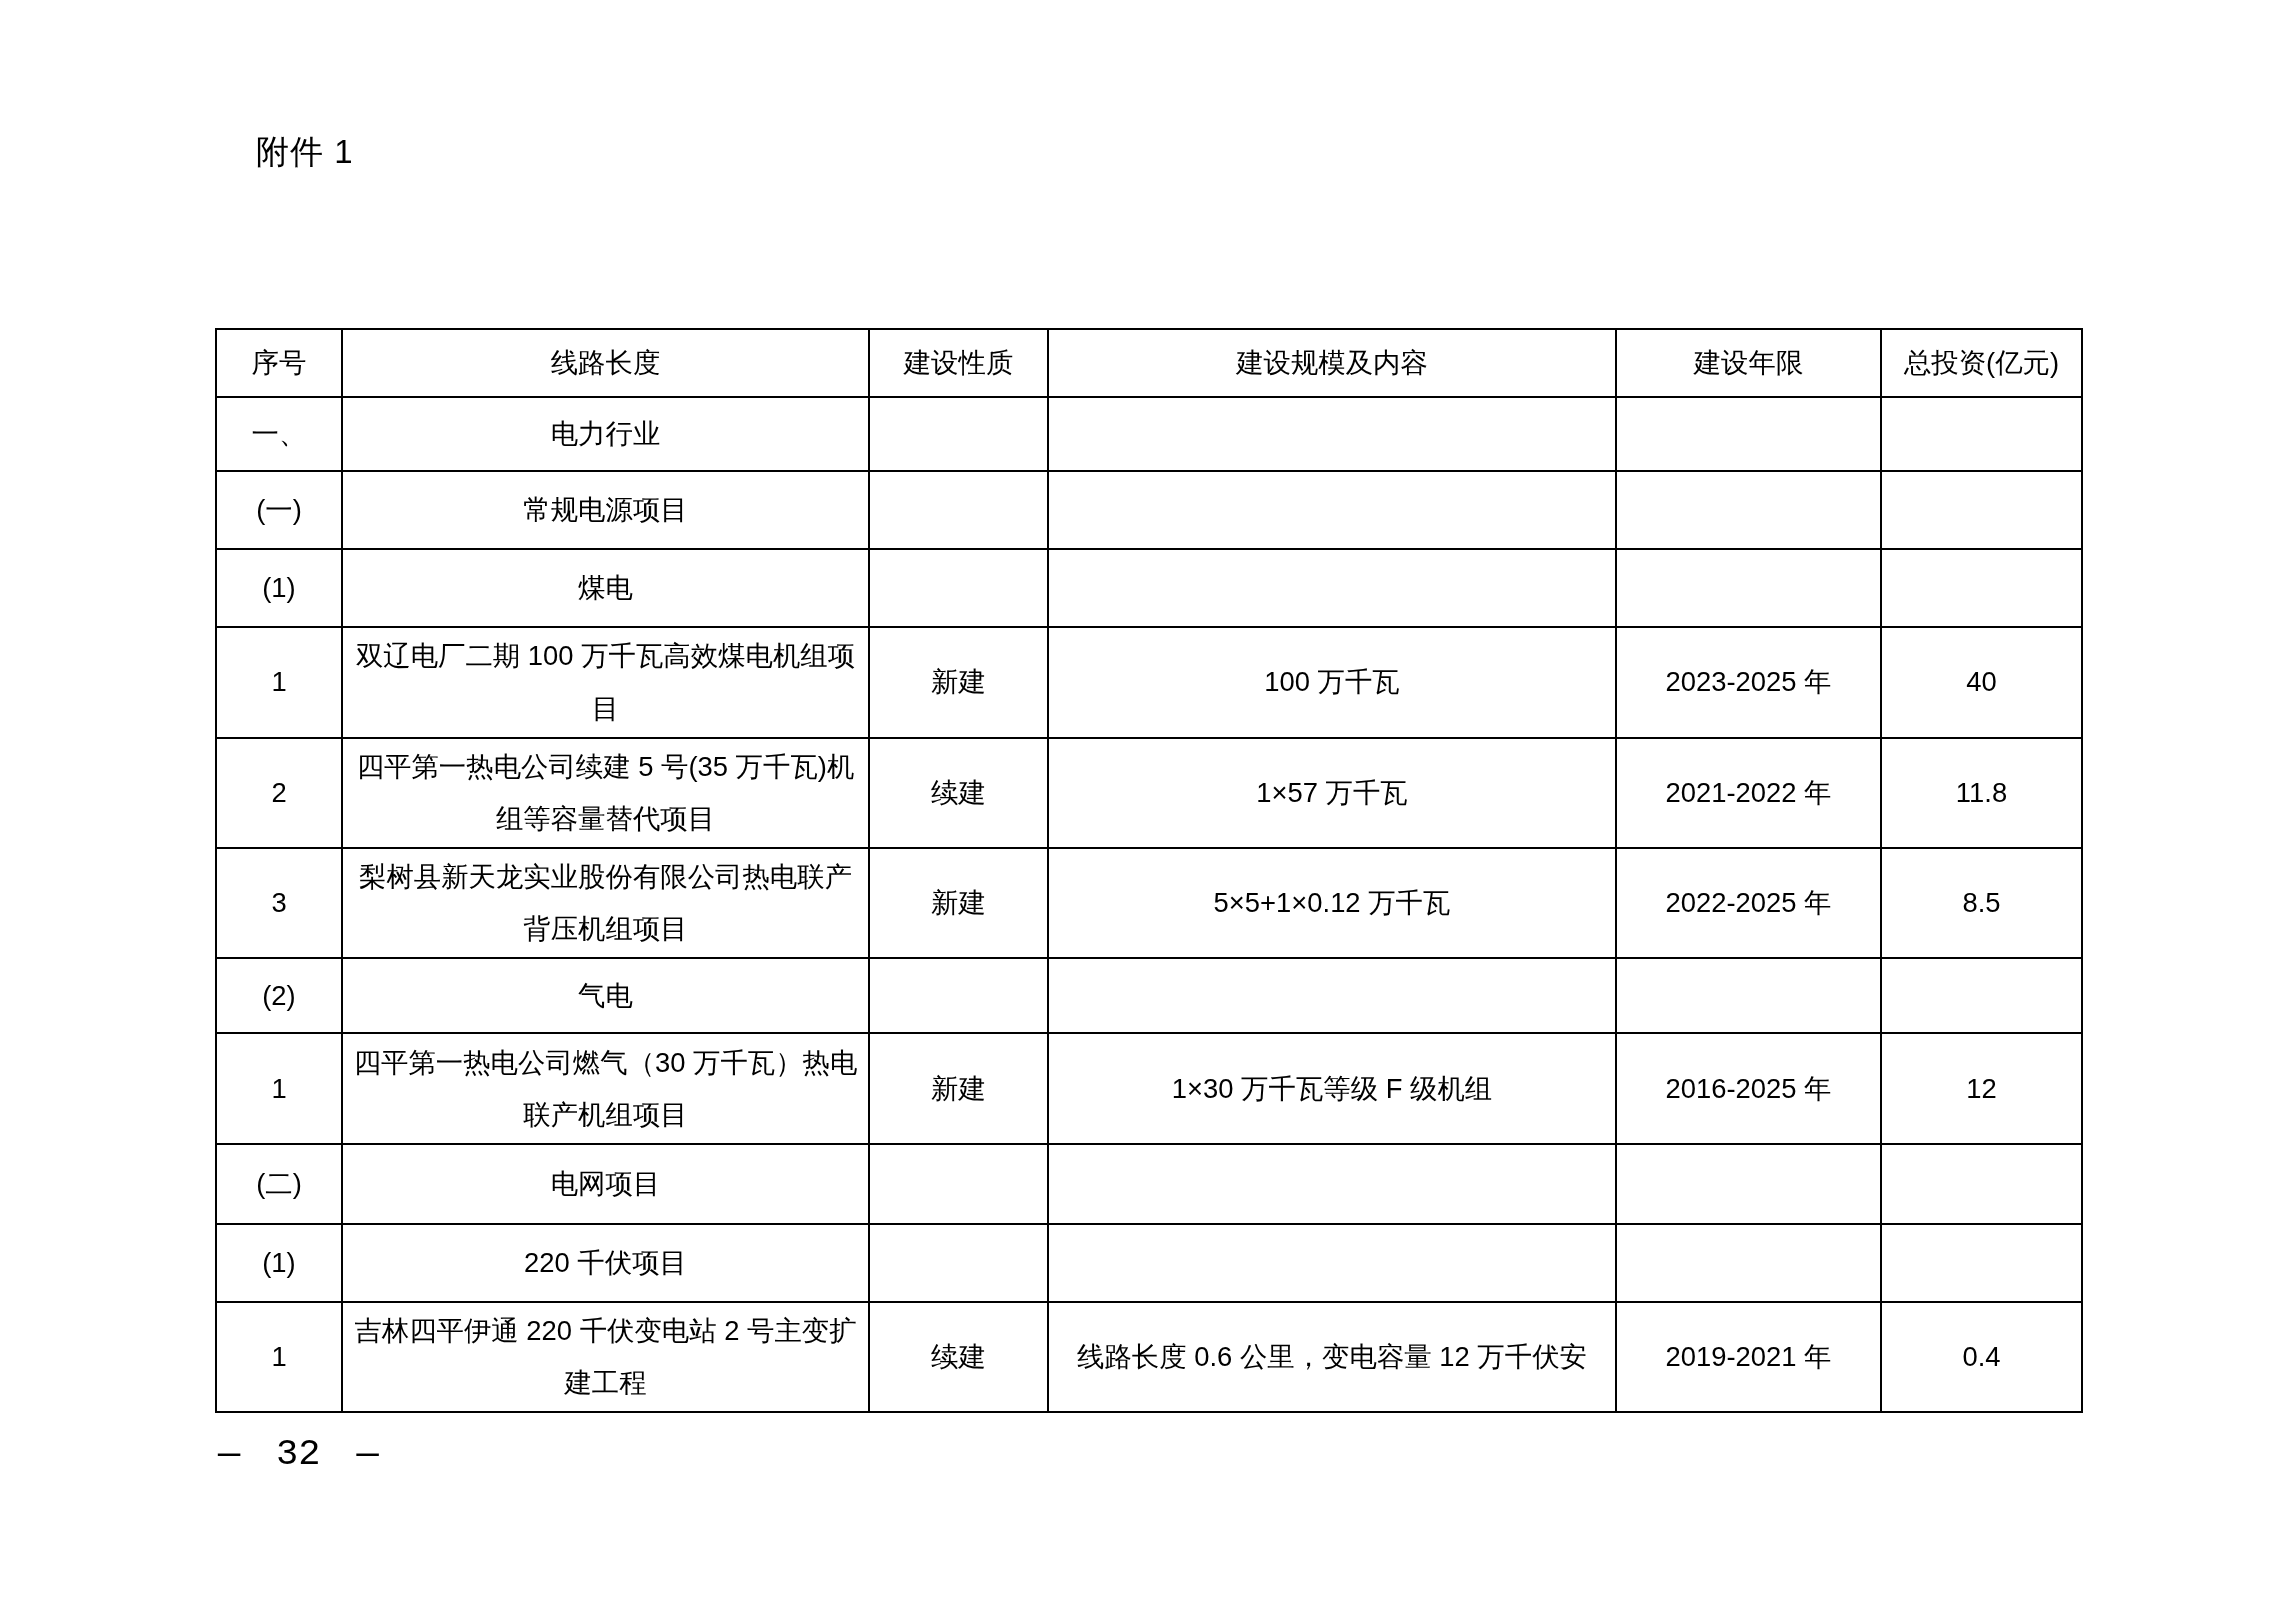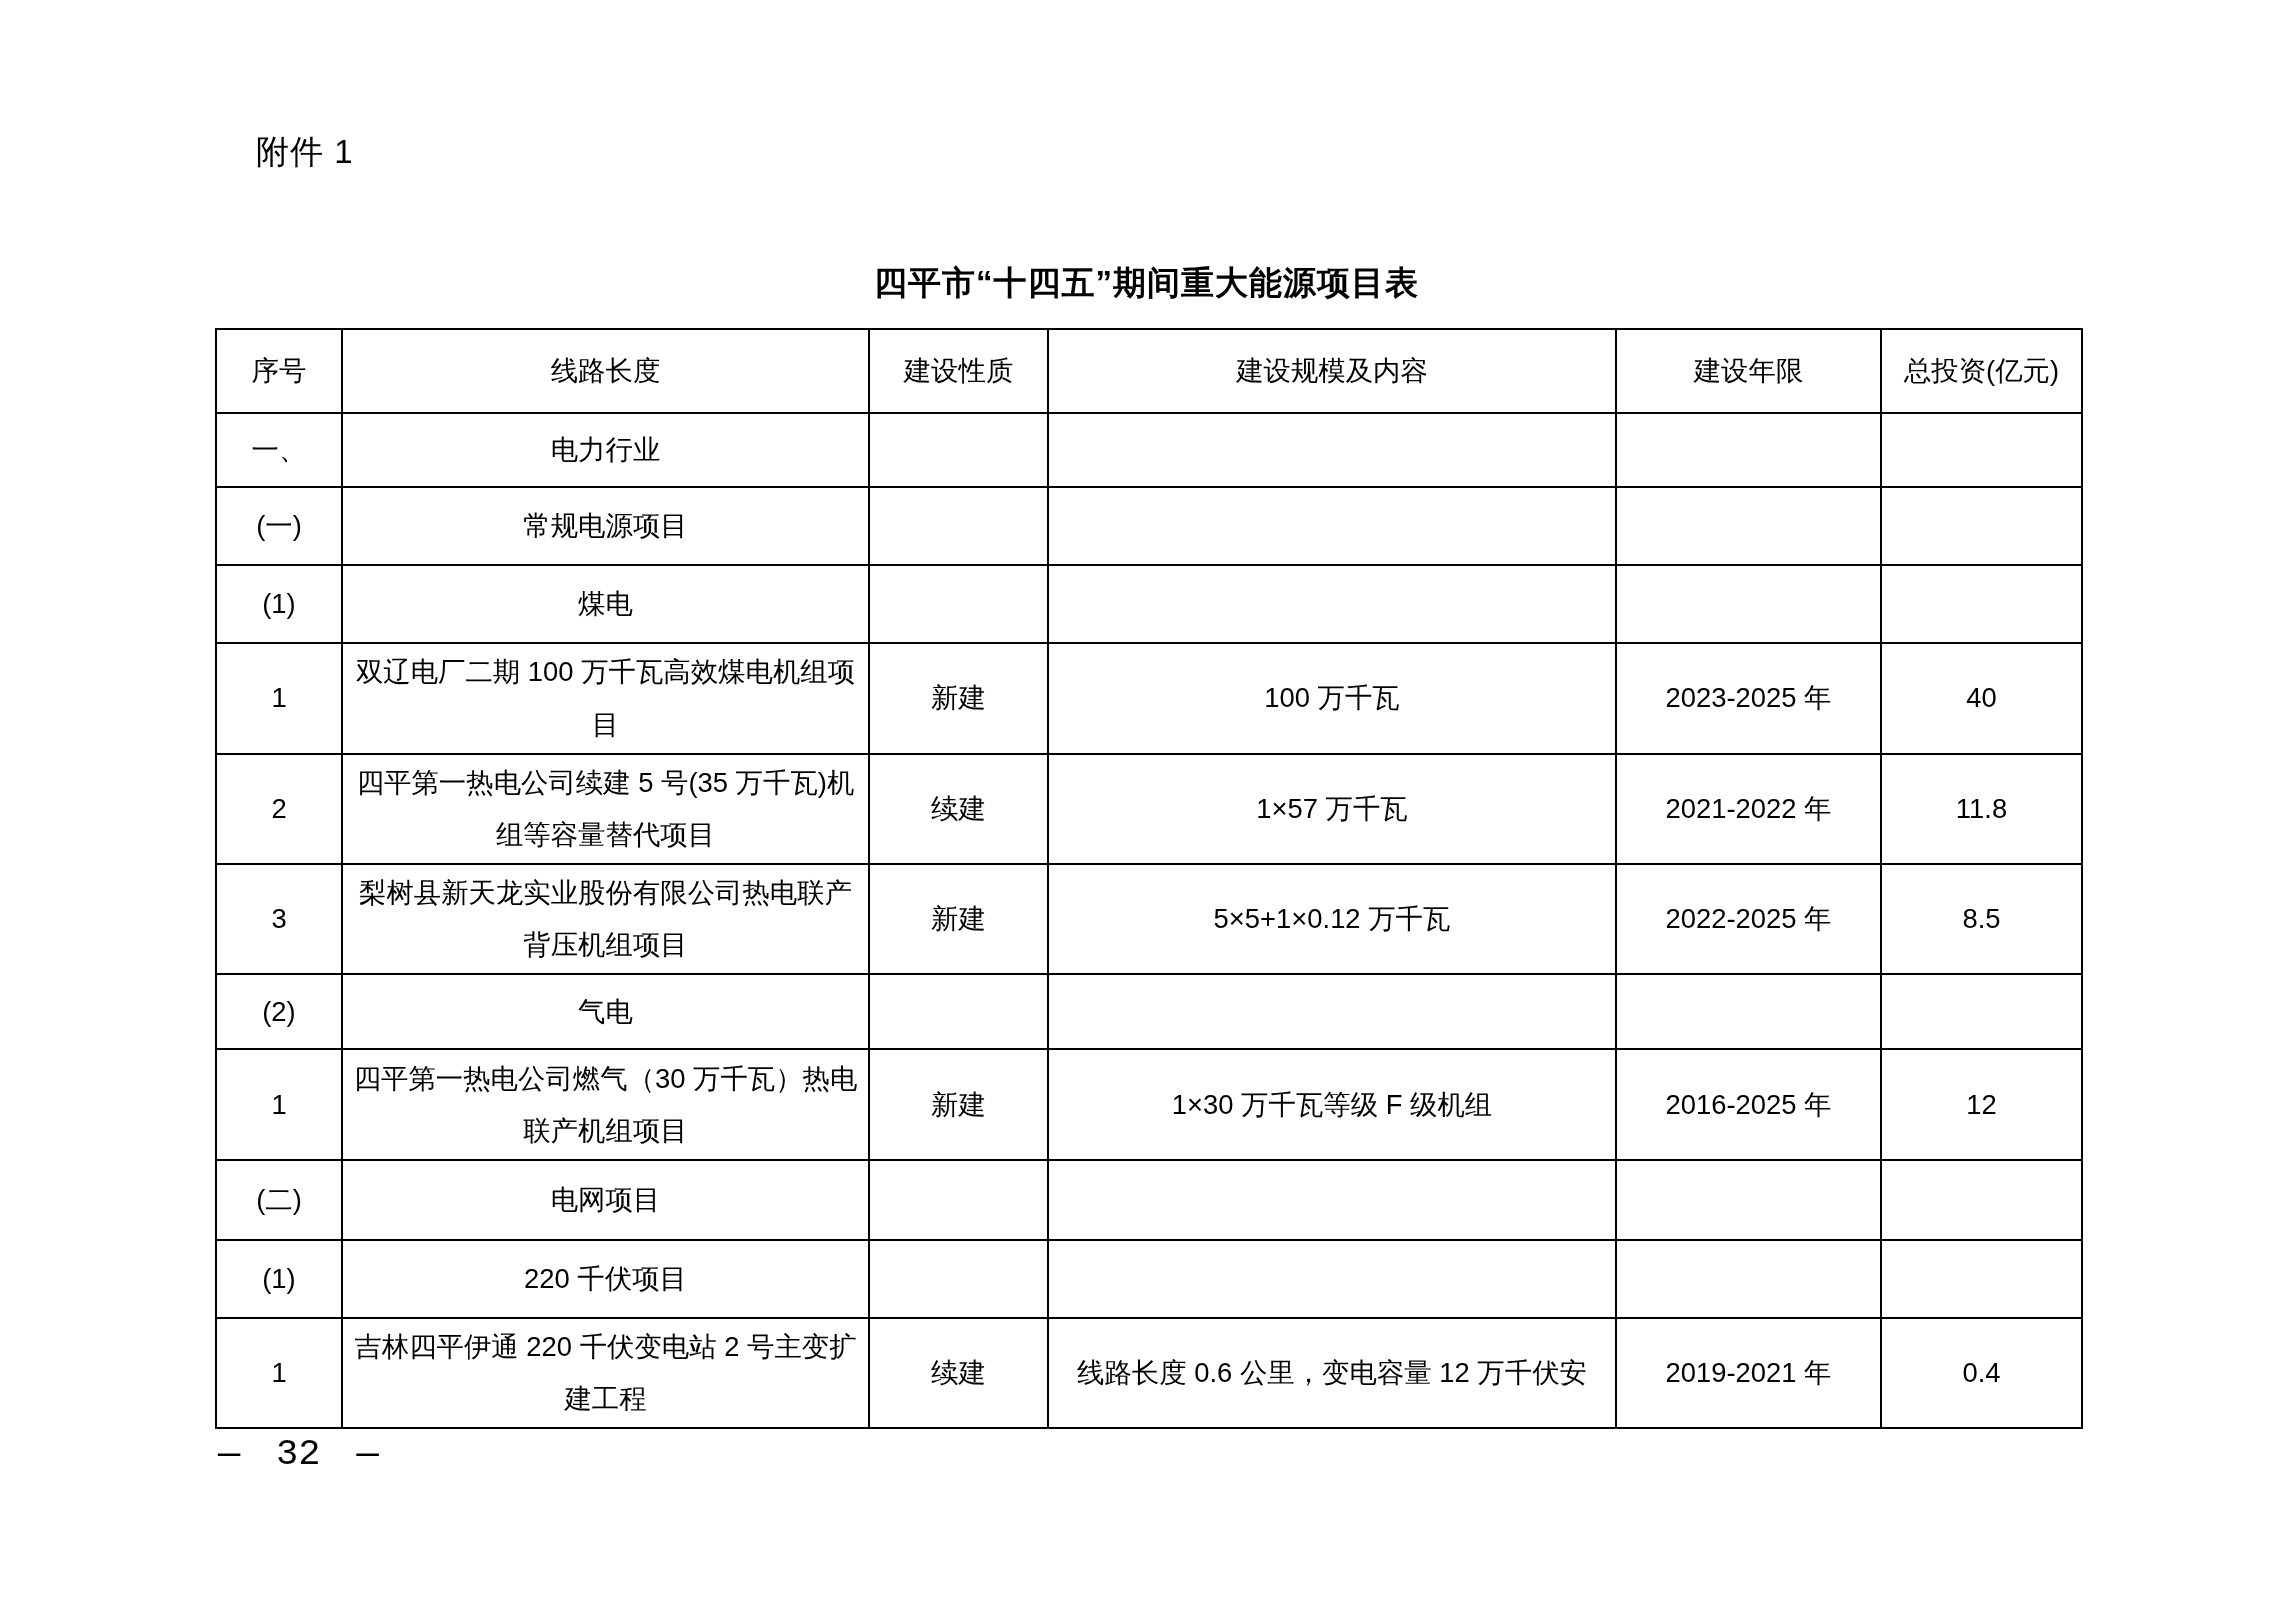--- a/index.html
+++ b/index.html
@@ -68,33 +68,32 @@
     word-spacing: 13.7px;
   }
 </style>
 </head>
 <body>
 
 <div class="page">
 
   <div class="attachment">附件 1</div>
 
-  <div class="title">四平市“十四五”期间重大能源项目表</div>
 
   <table class="projects">
     <colgroup>
       <col style="width:126px">
       <col style="width:527px">
       <col style="width:179px">
       <col style="width:568px">
       <col style="width:265px">
       <col style="width:201px">
     </colgroup>
     <thead>
-      <tr style="height:84px">
+      <tr style="height:68px">
         <th>序号</th>
         <th>线路长度</th>
         <th>建设性质</th>
         <th>建设规模及内容</th>
         <th>建设年限</th>
         <th>总投资(亿元)</th>
       </tr>
     </thead>
     <tbody>
       <tr style="height:74px">

